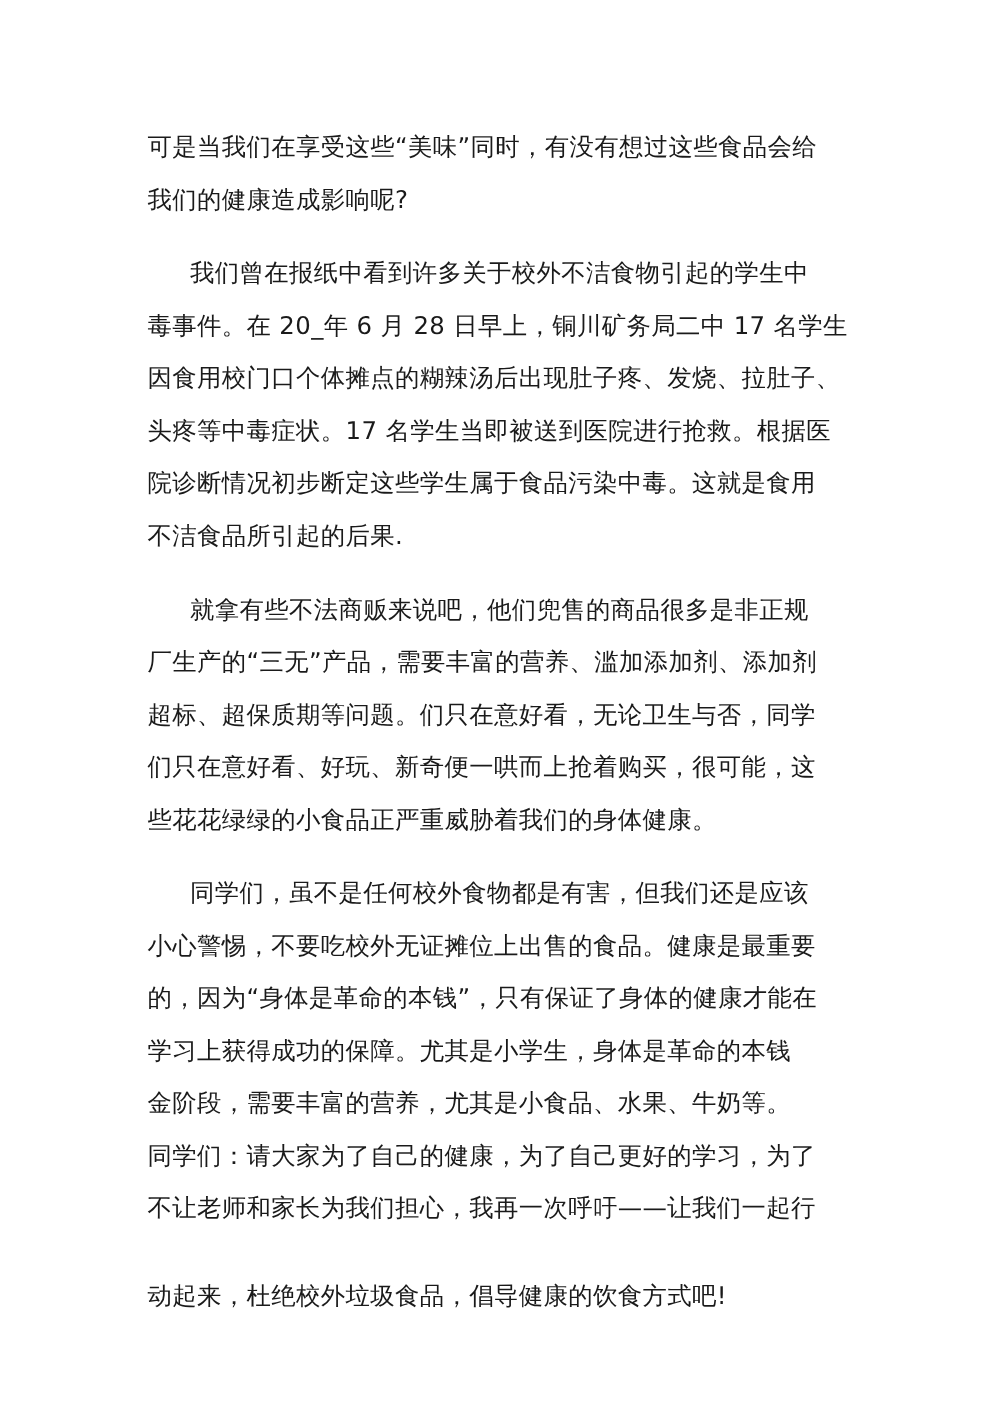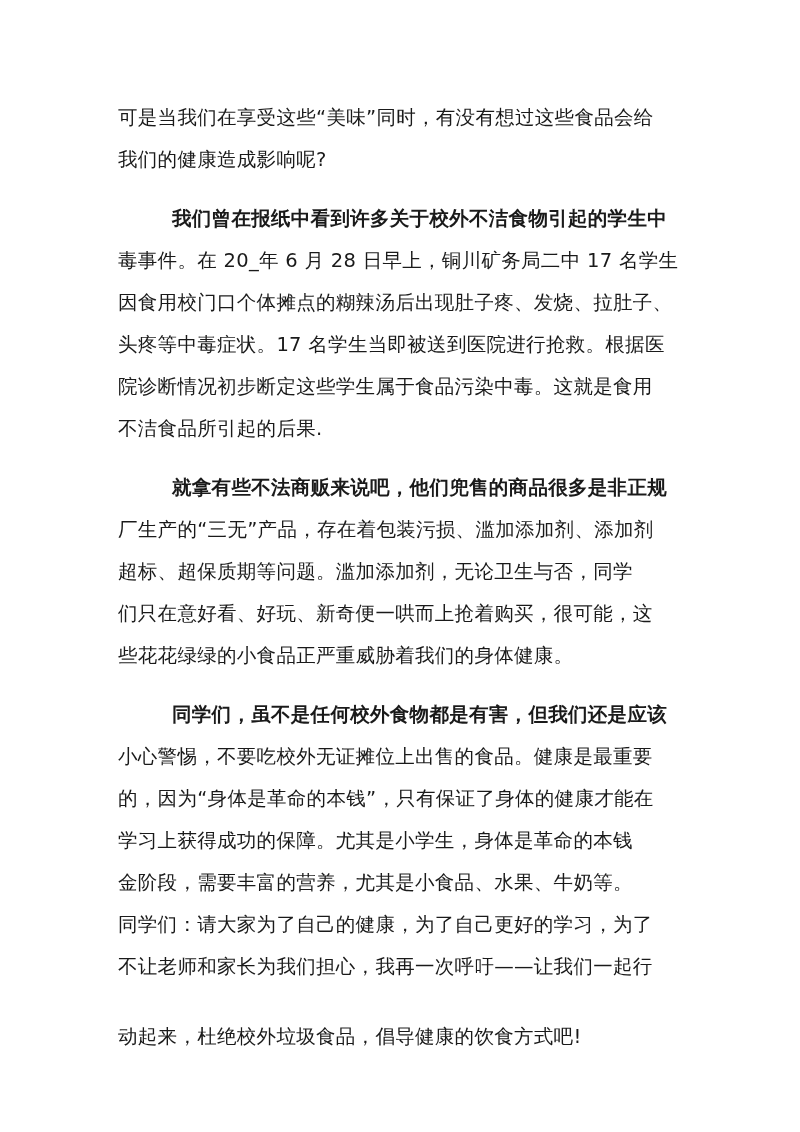--- a/index.html
+++ b/index.html
@@ -1,21 +1,21 @@
 <!DOCTYPE html>
 <html><head>
 <meta charset="utf-8">
 <style>
   html, body { margin: 0; padding: 0; background: #ffffff; }
   body { width: 800px; height: 1132px; position: relative; overflow: hidden;
          font-family: "DejaVu Sans", "Liberation Sans", sans-serif; color: #1a1a1a; }
   .page { position: absolute; left: 0; top: 0; width: 779px; height: 1132px; }
   .line { position: absolute; left: 118px; font-size: 19.5px; line-height: 24px;
           white-space: nowrap; letter-spacing: 0.3px; }
-  .indent { left: 172px; font-weight: bold; }
+  .indent { left: 152px; }
 </style>
 </head>
 <body>
 
 <div class="page">
 
   <div>
     <div class="line" style="top:106px">可是当我们在享受这些“美味”同时，有没有想过这些食品会给</div>
     <div class="line" style="top:148px">我们的健康造成影响呢?</div>
   </div>
@@ -24,22 +24,22 @@
     <div class="line indent" style="top:207px">我们曾在报纸中看到许多关于校外不洁食物引起的学生中</div>
     <div class="line" style="top:249px">毒事件。在 20_年 6 月 28 日早上，铜川矿务局二中 17 名学生</div>
     <div class="line" style="top:291px">因食用校门口个体摊点的糊辣汤后出现肚子疼、发烧、拉肚子、</div>
     <div class="line" style="top:333px">头疼等中毒症状。17 名学生当即被送到医院进行抢救。根据医</div>
     <div class="line" style="top:375px">院诊断情况初步断定这些学生属于食品污染中毒。这就是食用</div>
     <div class="line" style="top:417px">不洁食品所引起的后果.</div>
   </div>
 
   <div>
     <div class="line indent" style="top:476px">就拿有些不法商贩来说吧，他们兜售的商品很多是非正规</div>
-    <div class="line" style="top:518px">厂生产的“三无”产品，存在着包装污损、滥加添加剂、添加剂</div>
-    <div class="line" style="top:560px">超标、超保质期等问题。滥加添加剂，无论卫生与否，同学</div>
+    <div class="line" style="top:518px">厂生产的“三无”产品，需要丰富的营养、滥加添加剂、添加剂</div>
+    <div class="line" style="top:560px">超标、超保质期等问题。们只在意好看，无论卫生与否，同学</div>
     <div class="line" style="top:602px">们只在意好看、好玩、新奇便一哄而上抢着购买，很可能，这</div>
     <div class="line" style="top:644px">些花花绿绿的小食品正严重威胁着我们的身体健康。</div>
   </div>
 
   <div>
     <div class="line indent" style="top:703px">同学们，虽不是任何校外食物都是有害，但我们还是应该</div>
     <div class="line" style="top:745px">小心警惕，不要吃校外无证摊位上出售的食品。健康是最重要</div>
     <div class="line" style="top:787px">的，因为“身体是革命的本钱”，只有保证了身体的健康才能在</div>
     <div class="line" style="top:829px">学习上获得成功的保障。尤其是小学生，身体是革命的本钱</div>
     <div class="line" style="top:871px">金阶段，需要丰富的营养，尤其是小食品、水果、牛奶等。</div>

